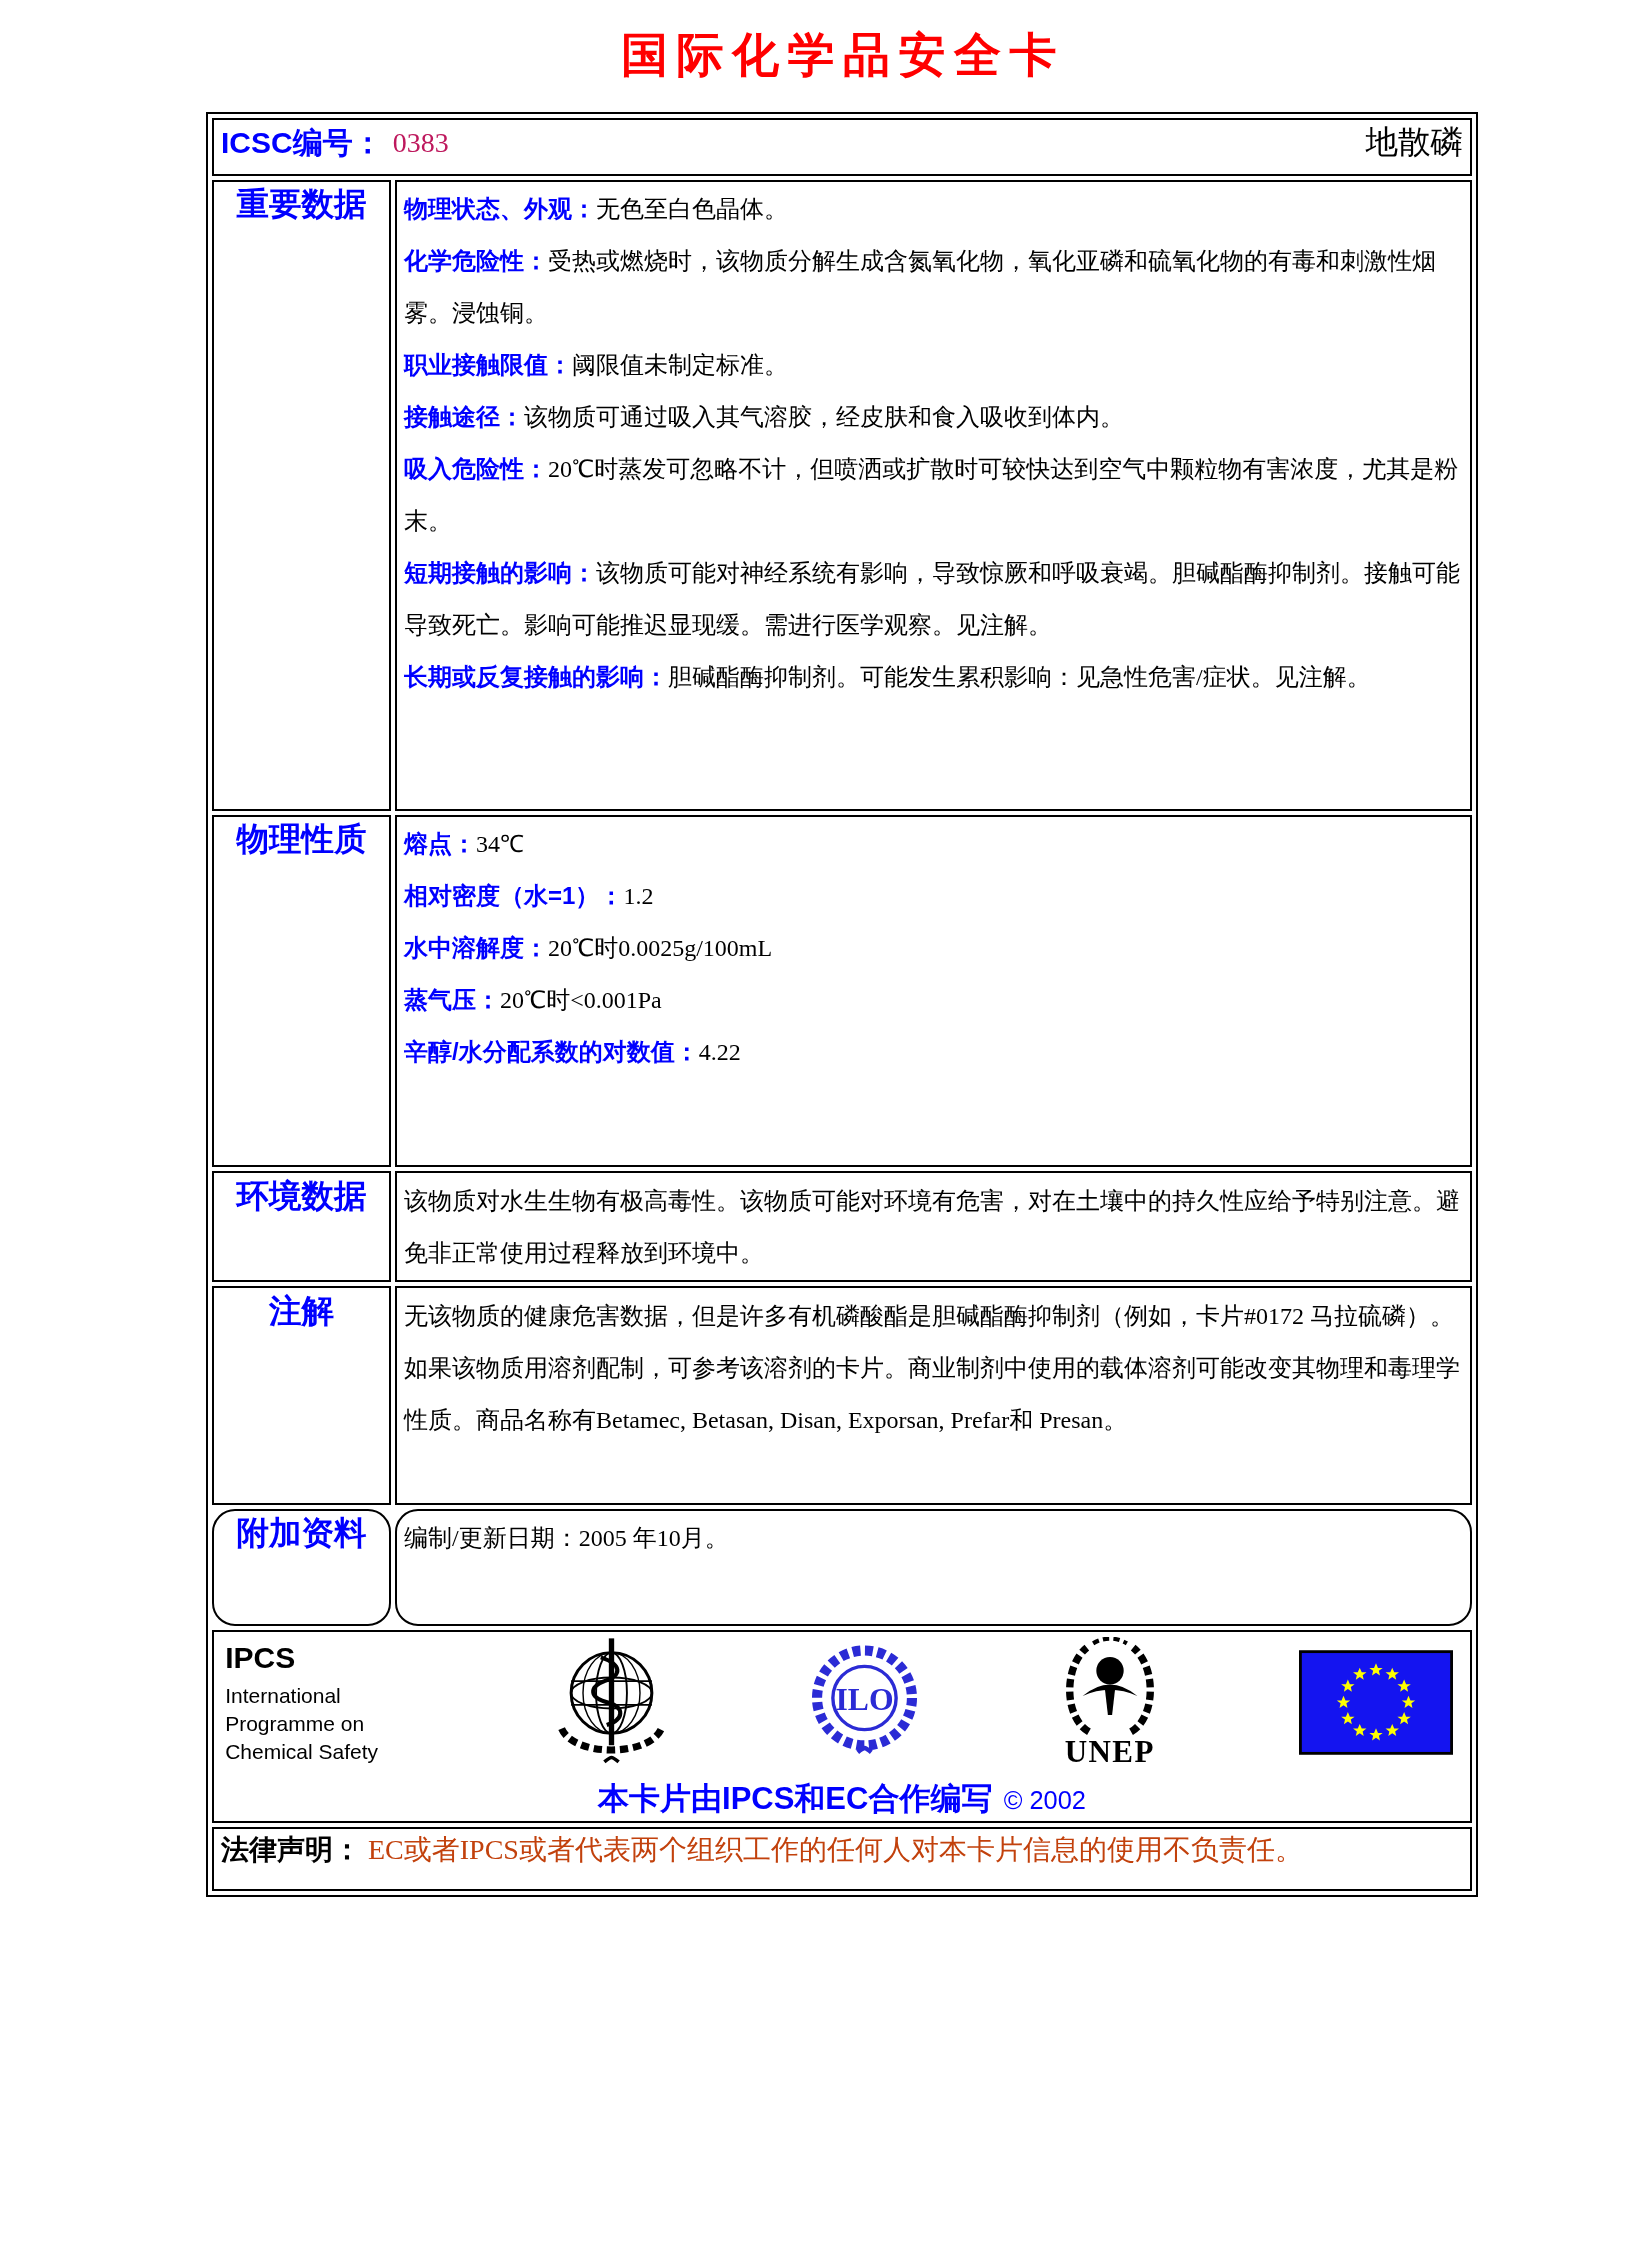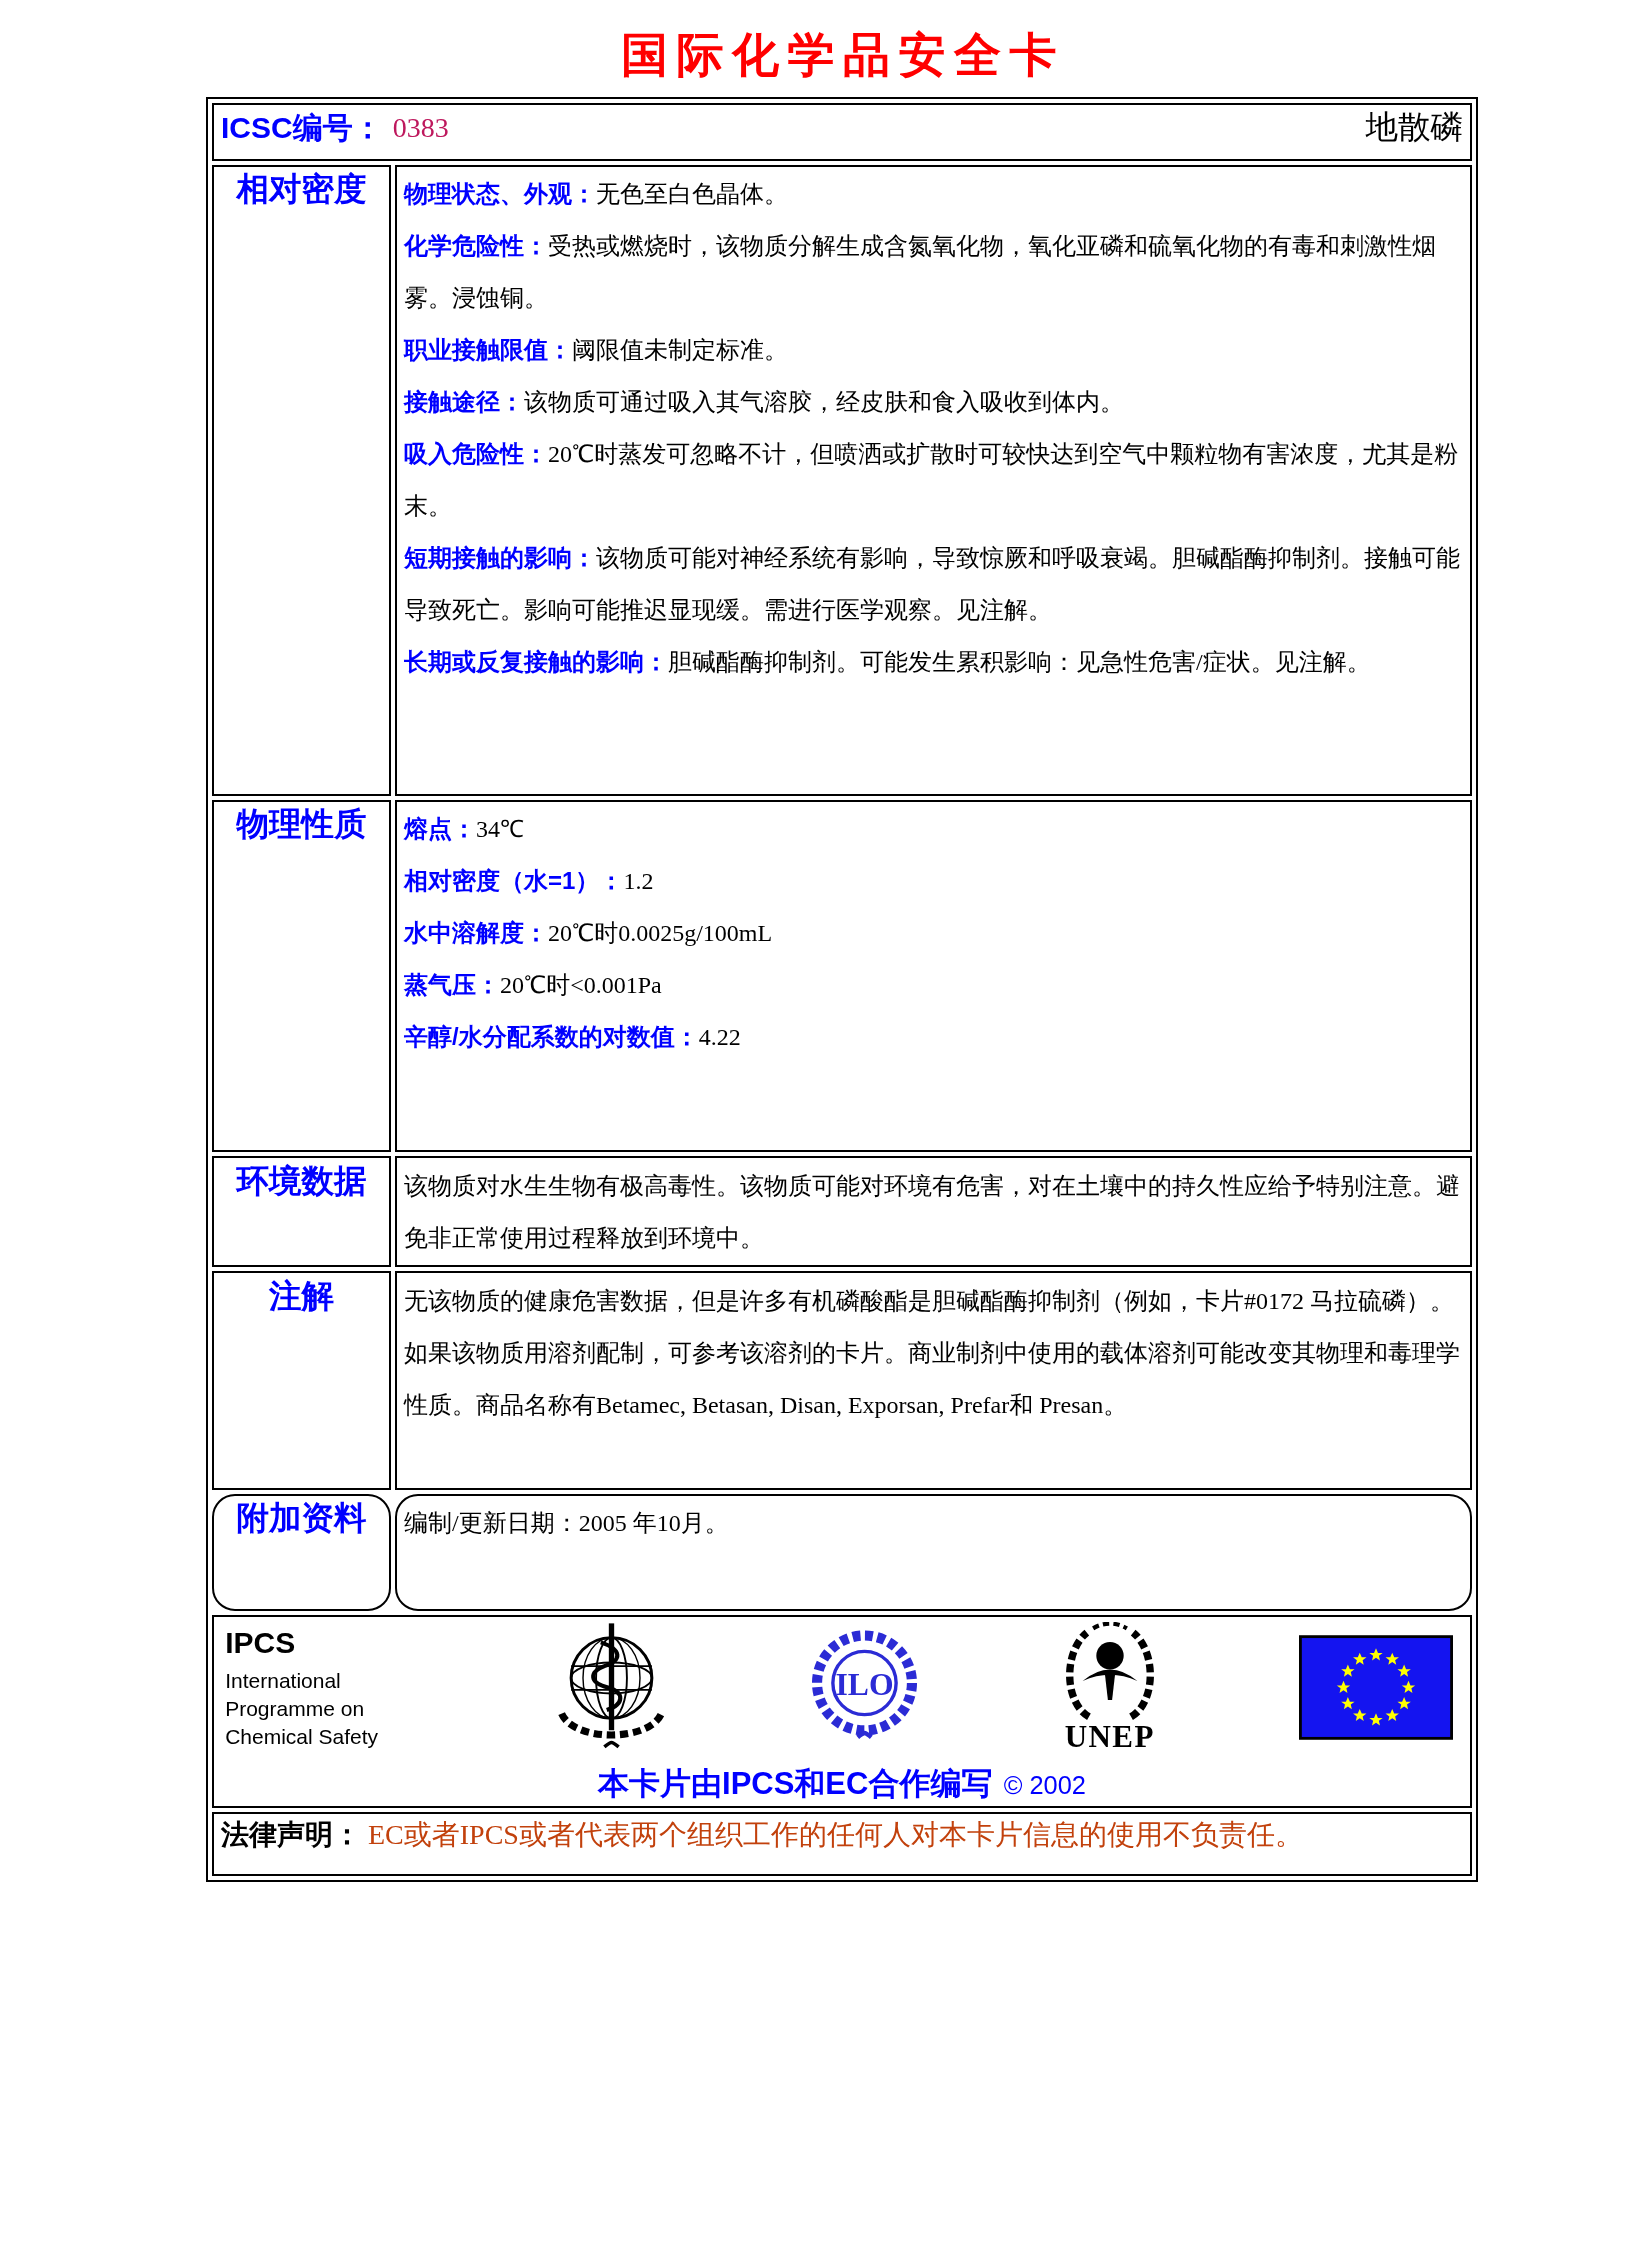--- a/index.html
+++ b/index.html
@@ -19,21 +19,21 @@
     font-size:47px;
     font-weight:bold;
     letter-spacing:8.5px;
     font-family:"Liberation Serif", serif;
   }
   table.card {
     border-collapse:separate;
     border-spacing:4.2px;
     border:2.8px solid #000;
     width:1272px;
-    margin-top:10px;
+    margin-top:25px;
   }
   table.card td {
     border:2.8px solid #000;
     vertical-align:top;
     padding:1.4px 7px;
     overflow:hidden;
   }
   td.sec-label {
     width:161px;
     text-align:center;
@@ -118,21 +118,21 @@
           <div class="head-left">
             <span class="icsc-label">ICSC编号：</span>
             <span class="icsc-value">0383</span>
           </div>
           <span class="chem-name">地散磷</span>
         </div>
       </td>
     </tr>
 
     <tr>
-      <td class="sec-label r-imp">相对密度</td>
+      <td class="sec-label r-imp">重要数据</td>
       <td class="r-imp">
         <p class="item"><span class="lbl">物理状态、外观：</span><span>无色至白色晶体。</span></p>
         <p class="item"><span class="lbl">化学危险性：</span><span>受热或燃烧时，该物质分解生成含氮氧化物，氧化亚磷和硫氧化物的有毒和刺激性烟雾。浸蚀铜。</span></p>
         <p class="item"><span class="lbl">职业接触限值：</span><span>阈限值未制定标准。</span></p>
         <p class="item"><span class="lbl">接触途径：</span><span>该物质可通过吸入其气溶胶，经皮肤和食入吸收到体内。</span></p>
         <p class="item"><span class="lbl">吸入危险性：</span><span>20℃时蒸发可忽略不计，但喷洒或扩散时可较快达到空气中颗粒物有害浓度，尤其是粉末。</span></p>
         <p class="item"><span class="lbl">短期接触的影响：</span><span>该物质可能对神经系统有影响，导致惊厥和呼吸衰竭。胆碱酯酶抑制剂。接触可能导致死亡。影响可能推迟显现缓。需进行医学观察。见注解。</span></p>
         <p class="item"><span class="lbl">长期或反复接触的影响：</span><span>胆碱酯酶抑制剂。可能发生累积影响：见急性危害/症状。见注解。</span></p>
       </td>
     </tr>

